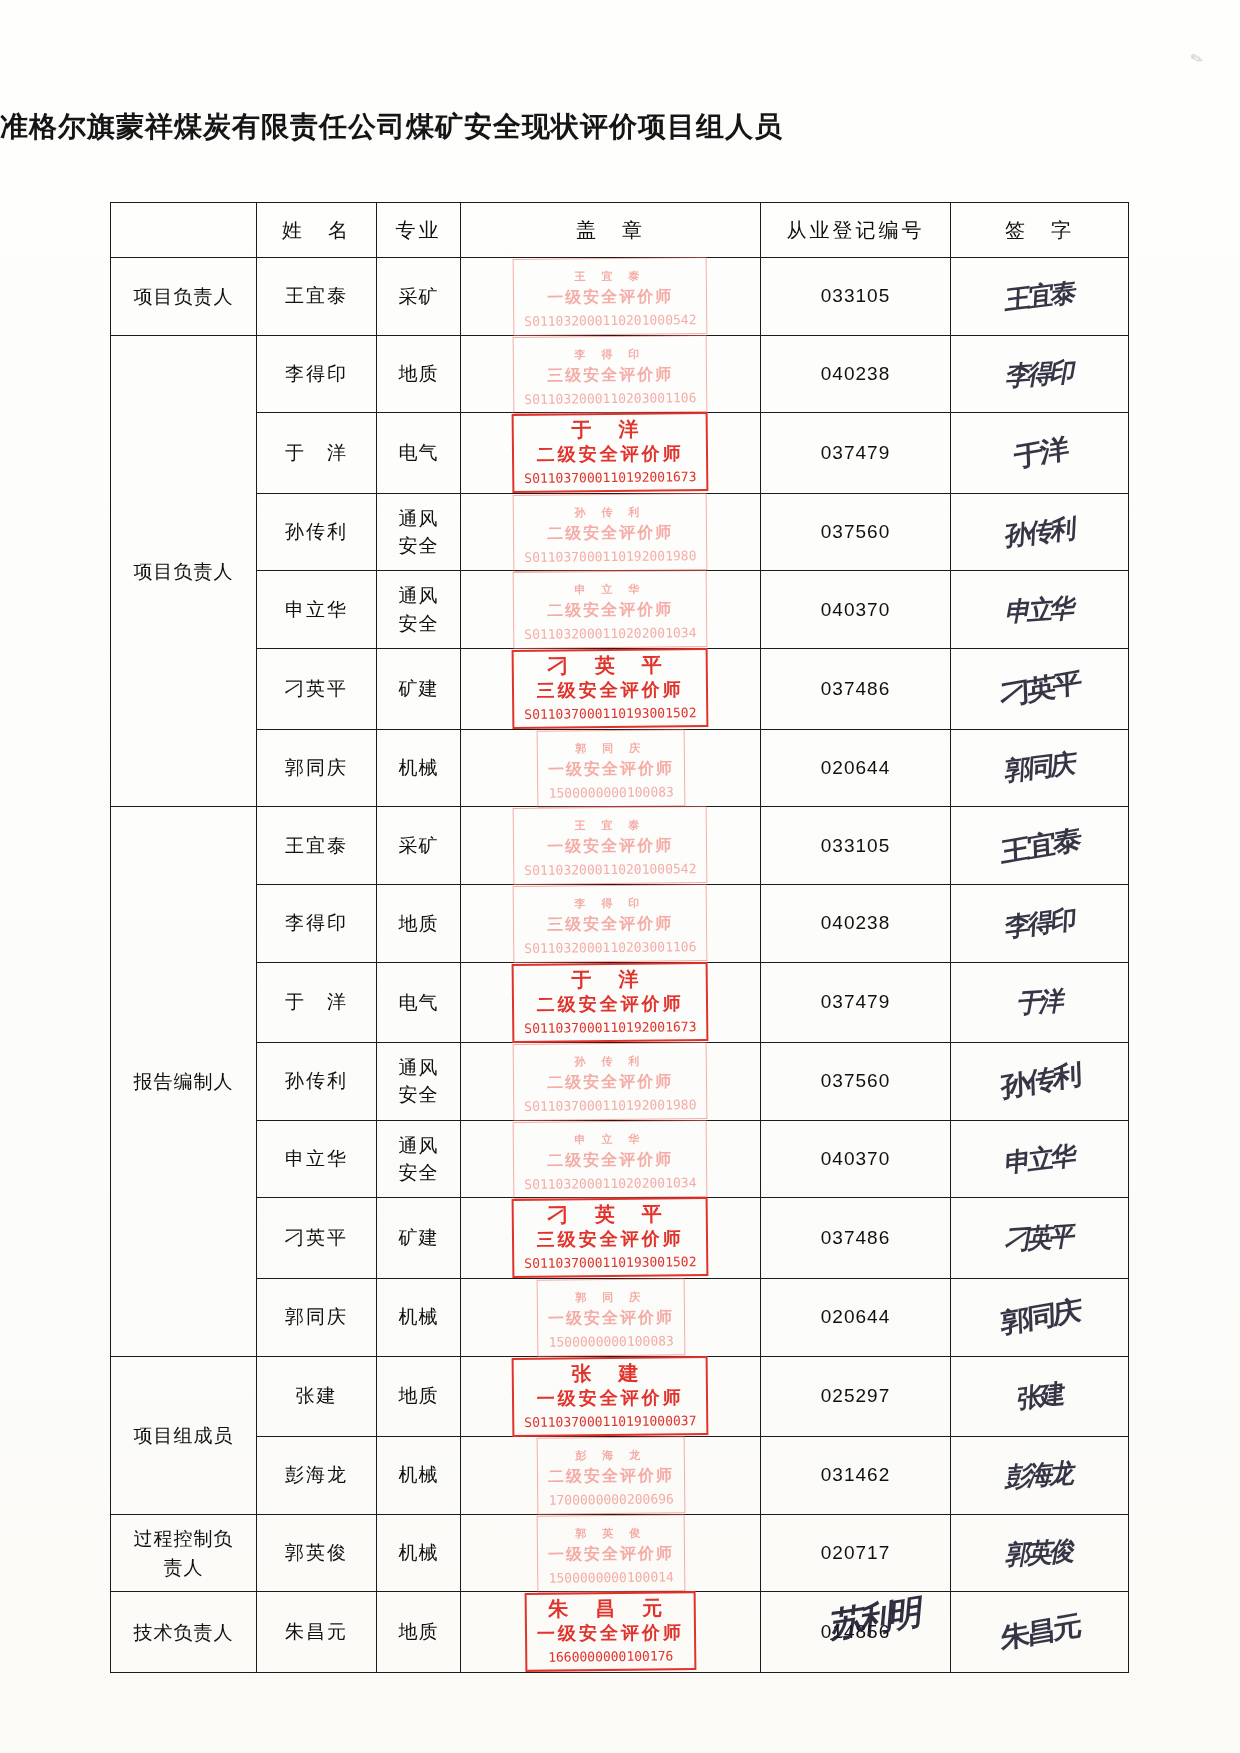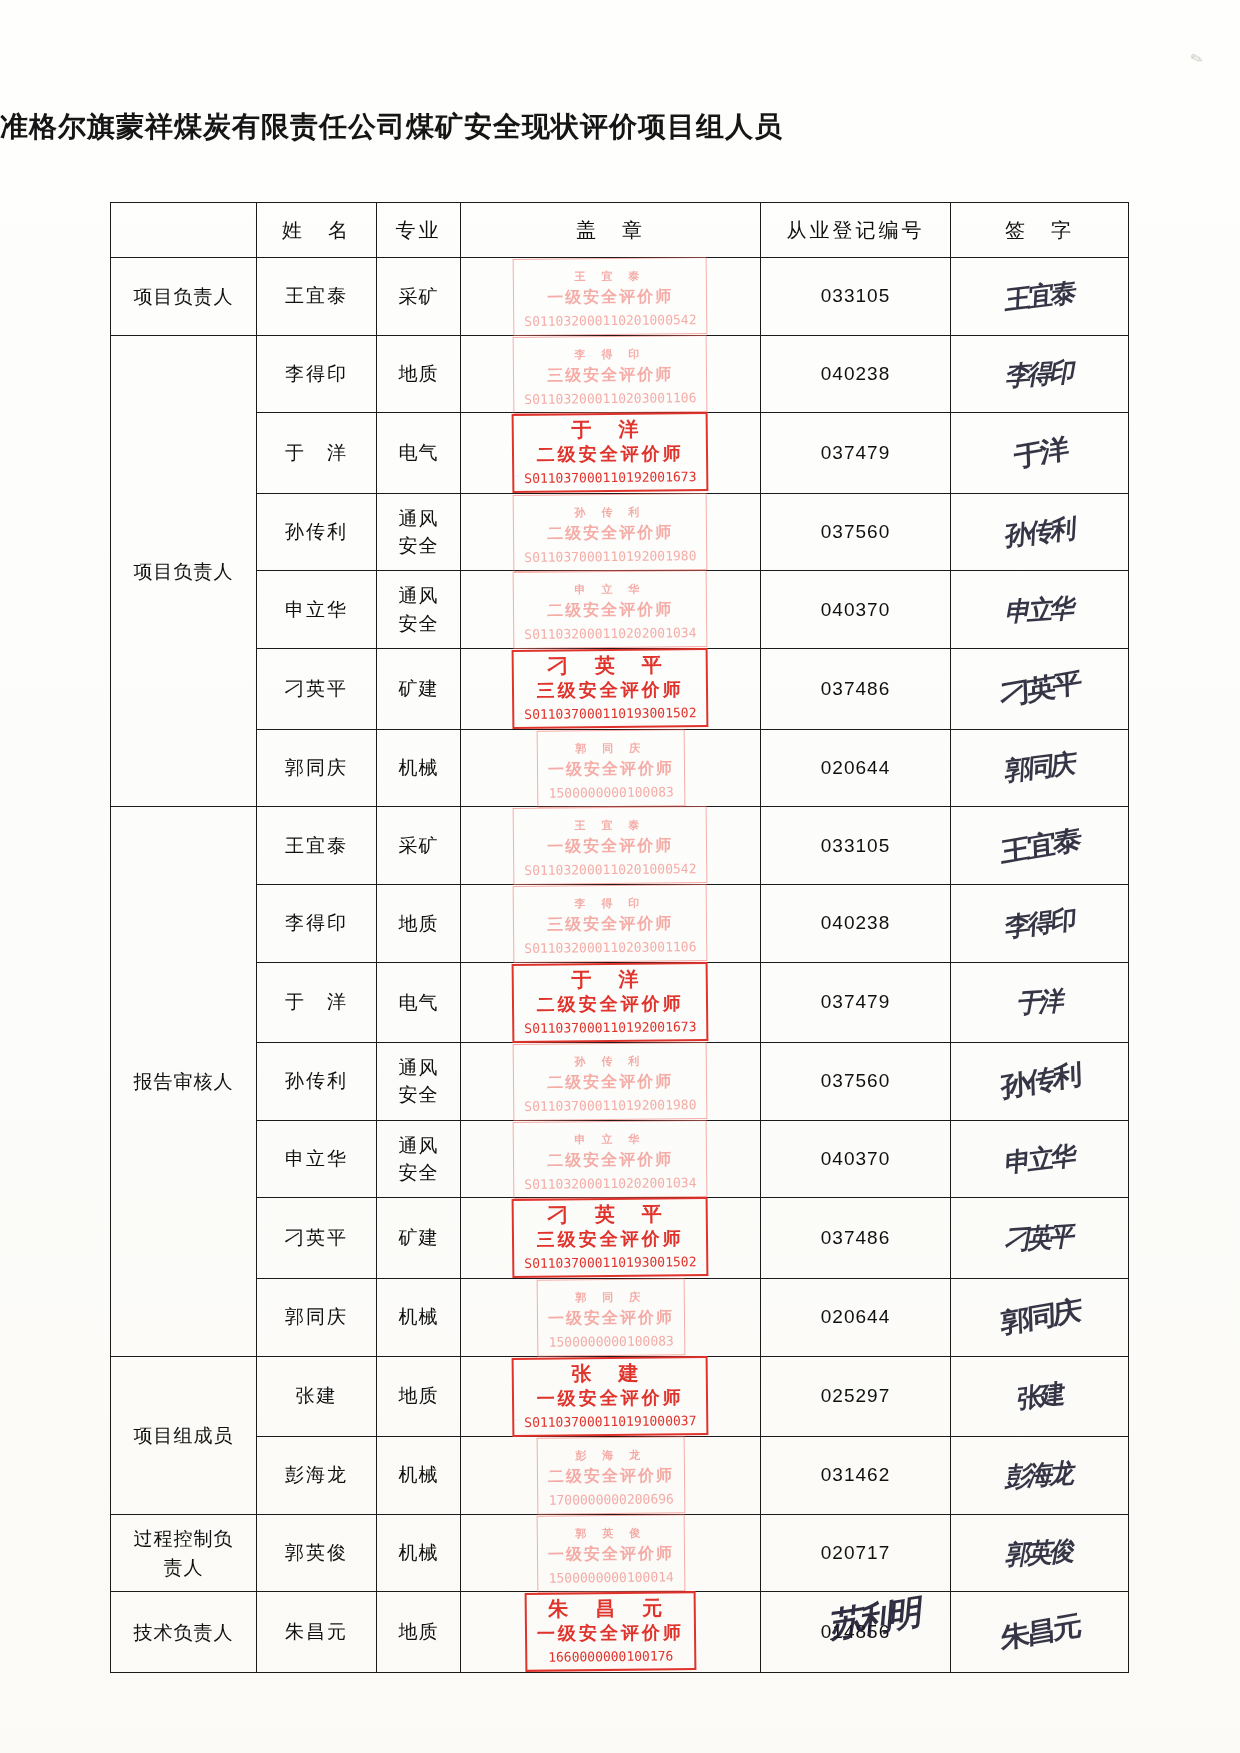--- a/index.html
+++ b/index.html
@@ -234,21 +234,21 @@
           <td class="sign"><span class="sig s3">刁英平</span></td>
         </tr>
         <tr>
           <td class="name">郭同庆</td>
           <td class="major">机械</td>
           <td class="seal"><span class="stamp faint"><span class="s-name">郭 同 庆</span><br><span class="s-level">一级安全评价师</span><br><span class="s-code">1500000000100083</span></span></td>
           <td class="reg">020644</td>
           <td class="sign"><span class="sig">郭同庆</span></td>
         </tr>
         <tr>
-          <td class="role" rowspan="7">报告审核人</td>
+          <td class="role" rowspan="7">报告编制人</td>
           <td class="name">王宜泰</td>
           <td class="major">采矿</td>
           <td class="seal"><span class="stamp faint"><span class="s-name">王 宜 泰</span><br><span class="s-level">一级安全评价师</span><br><span class="s-code">S011032000110201000542</span></span></td>
           <td class="reg">033105</td>
           <td class="sign"><span class="sig s3">王宜泰</span></td>
         </tr>
         <tr>
           <td class="name">李得印</td>
           <td class="major">地质</td>
           <td class="seal"><span class="stamp faint"><span class="s-name">李 得 印</span><br><span class="s-level">三级安全评价师</span><br><span class="s-code">S011032000110203001106</span></span></td>

